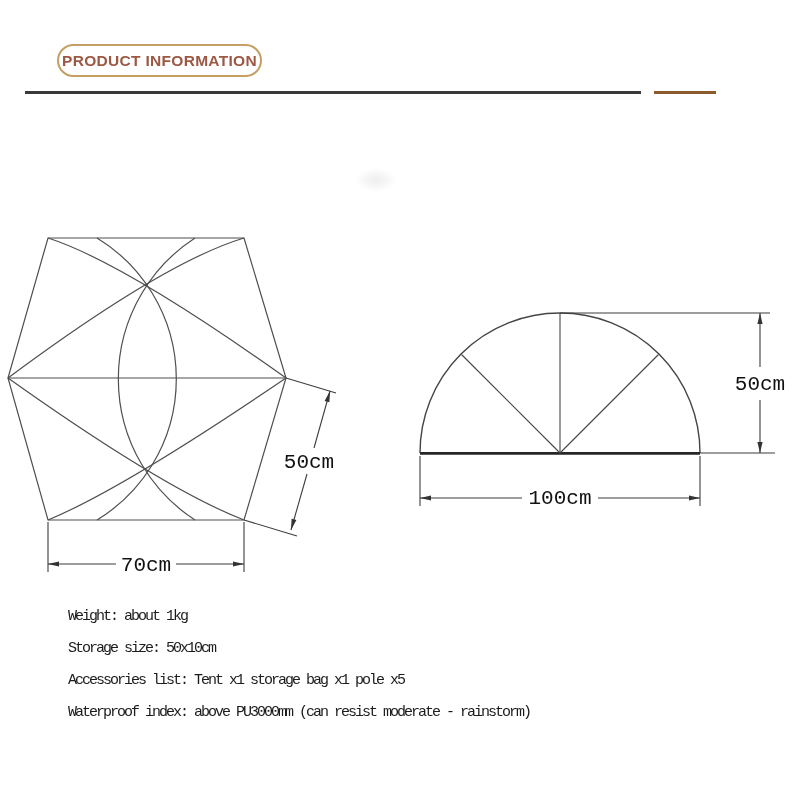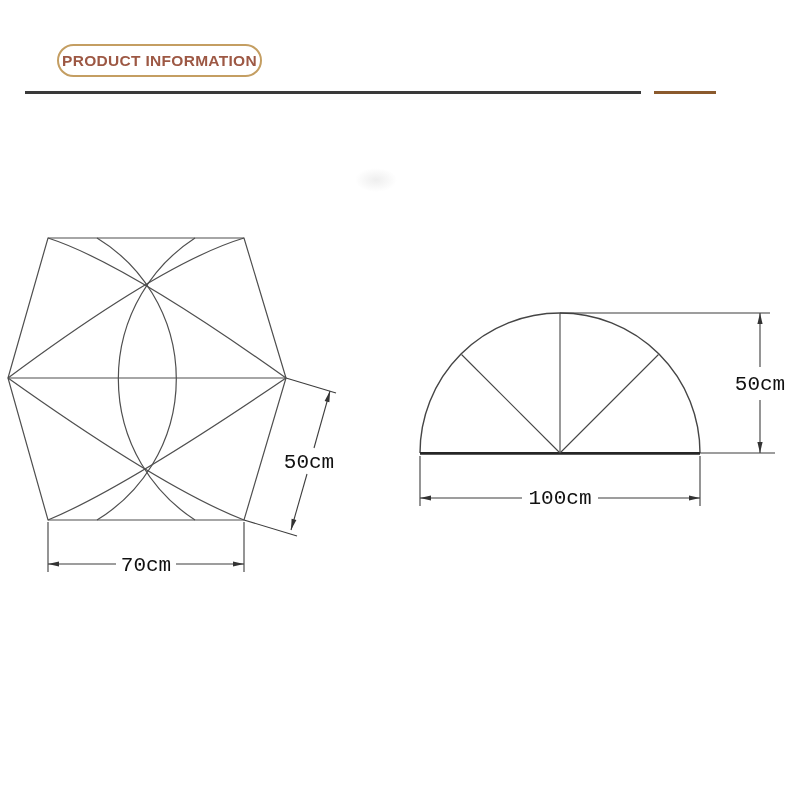--- a/index.html
+++ b/index.html
@@ -88,15 +88,19 @@
       <line x1="700" y1="456" x2="700" y2="506"></line>
       <line x1="420" y1="498" x2="522" y2="498"></line>
       <line x1="598" y1="498" x2="700" y2="498"></line>
       <polygon fill="#333" stroke="none" points="420,498 431,495.4 431,500.6"></polygon>
       <polygon fill="#333" stroke="none" points="700,498 689,495.4 689,500.6"></polygon>
     </g>
     <text class="dimtext" x="560" y="498" text-anchor="middle" dominant-baseline="central">100cm</text>
   </svg>
 
   <div class="specs">
+    <div class="spec">Weight: about 1kg</div>
+    <div class="spec">Storage size: 50x10cm</div>
+    <div class="spec">Accessories list: Tent x1 storage bag x1 pole x5</div>
+    <div class="spec">Waterproof index: above PU3000mm (can resist moderate - rainstorm)</div>
   </div>
 
 </div>
 
 </body></html>

